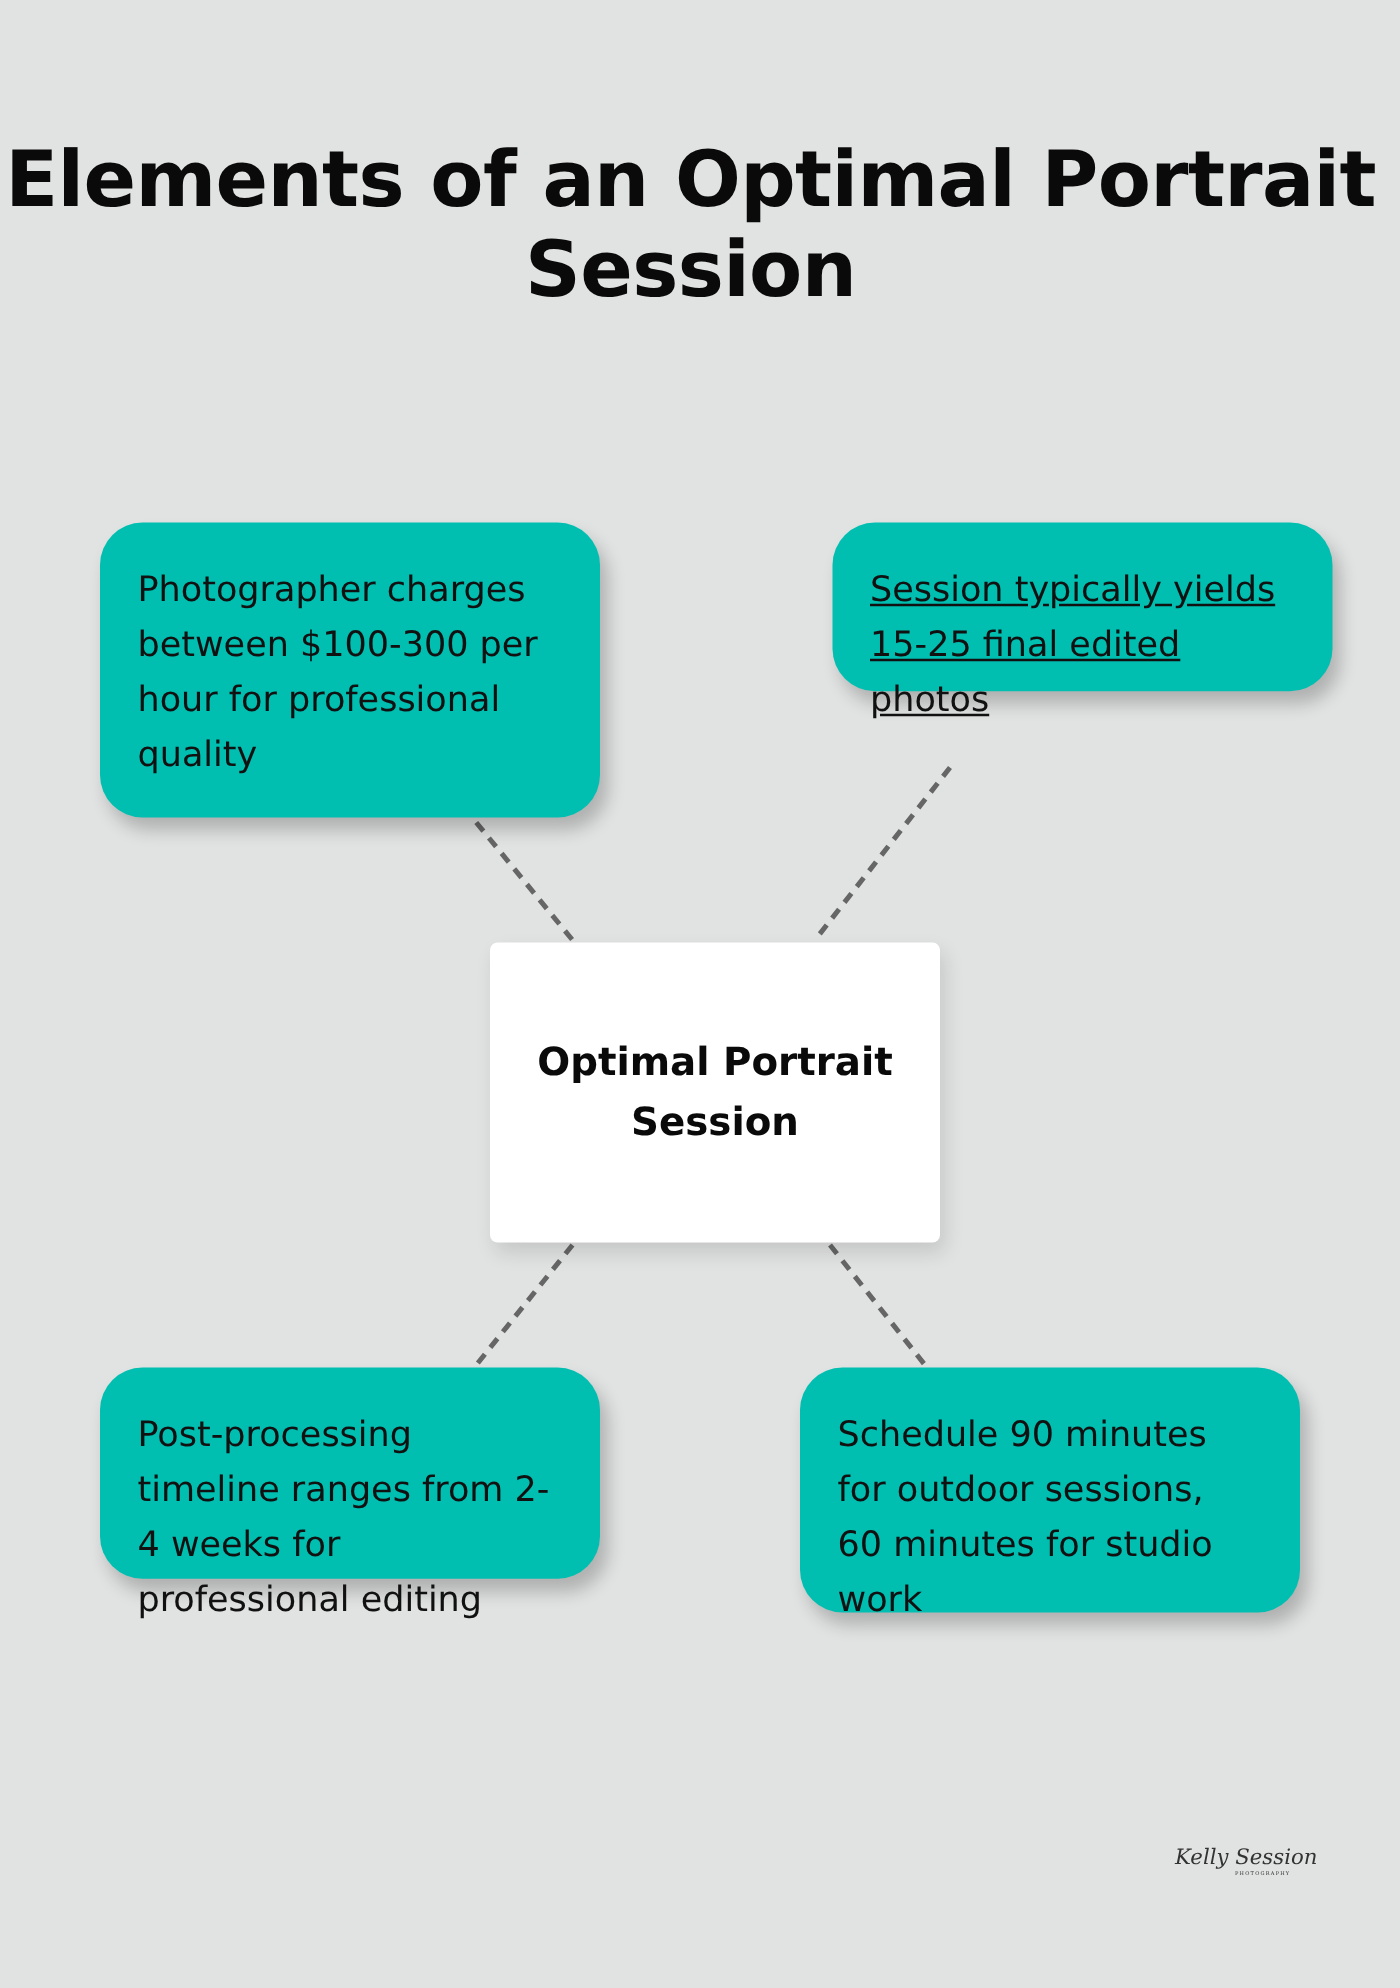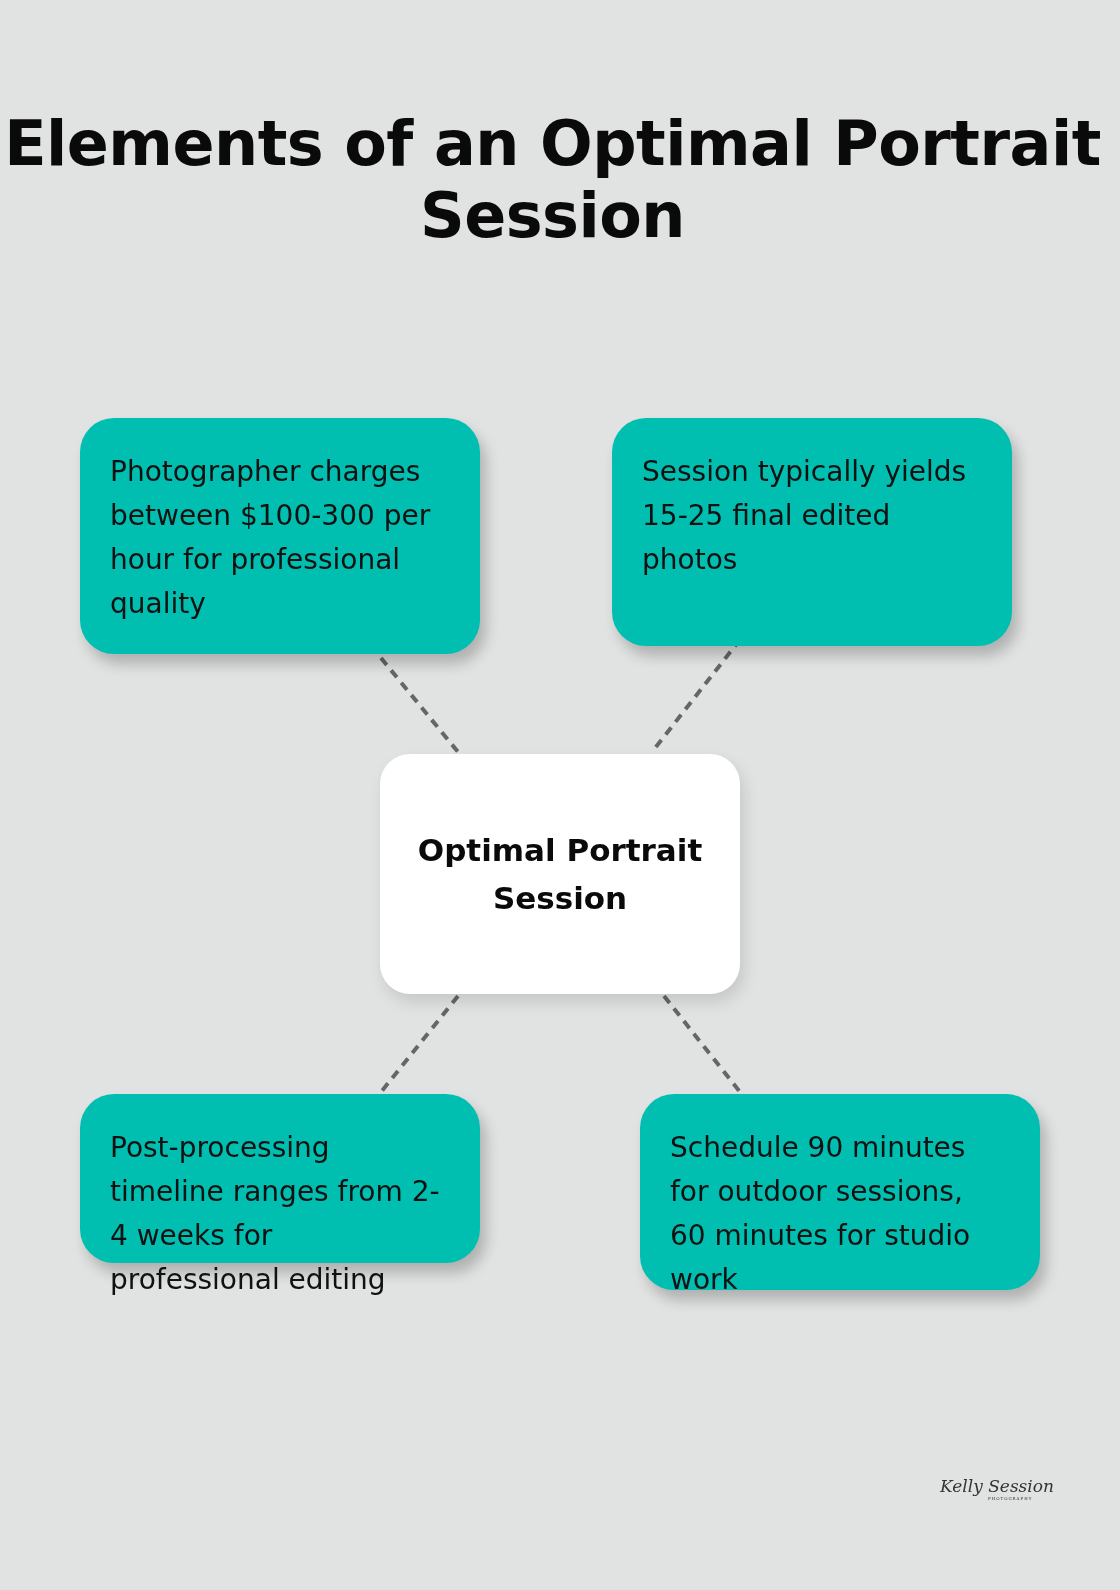--- a/index.html
+++ b/index.html
@@ -22,23 +22,23 @@
       background: #00bfb1;
       border-radius: 34px;
       box-shadow: 6px 10px 14px rgba(0,0,0,0.22);
       box-sizing: border-box;
       padding: 32px 40px 0 30px;
       font-size: 28px; line-height: 44px;
       color: #111;
     }
     .center-card {
       position: absolute;
-      left: 380px; top: 754px; width: 360px; height: 240px;
+      left: 392px; top: 754px; width: 360px; height: 240px;
       background: #ffffff;
-      border-radius: 30px;
+      border-radius: 6px;
       box-shadow: 4px 8px 16px rgba(0,0,0,0.12);
       display: flex; align-items: center; justify-content: center;
       text-align: center;
       font-weight: bold; font-size: 31px; line-height: 48px;
       color: #0a0a0a;
       padding: 0 24px; box-sizing: border-box;
     }
     .logo {
       position: absolute; left: 940px; top: 1476px; width: 115px; height: 30px;
       font-family: "DejaVu Serif", serif; font-style: italic;
@@ -60,21 +60,21 @@
     <line x1="760" y1="614" x2="652" y2="752"></line>
     <line x1="458" y1="996" x2="381" y2="1092"></line>
     <line x1="664" y1="996" x2="740" y2="1092"></line>
   </g>
 </svg>
 
 <div class="card" style="left:80px; top:418px; width:400px; height:236px;">
   <span>Photographer charges between $100-300 per hour for professional quality</span>
 </div>
 
-<div class="card" style="left:612px; top:418px; width:400px; height:228px;">
+<div class="card" style="left:666px; top:418px; width:400px; height:135px;text-decoration:underline;">
   <span>Session typically yields 15-25 final edited photos</span>
 </div>
 
 <div class="center-card">
   <span>Optimal Portrait Session</span>
 </div>
 
 <div class="card" style="left:80px; top:1094px; width:400px; height:169px;">
   <span>Post-processing timeline ranges from 2-4 weeks for professional editing</span>
 </div>

